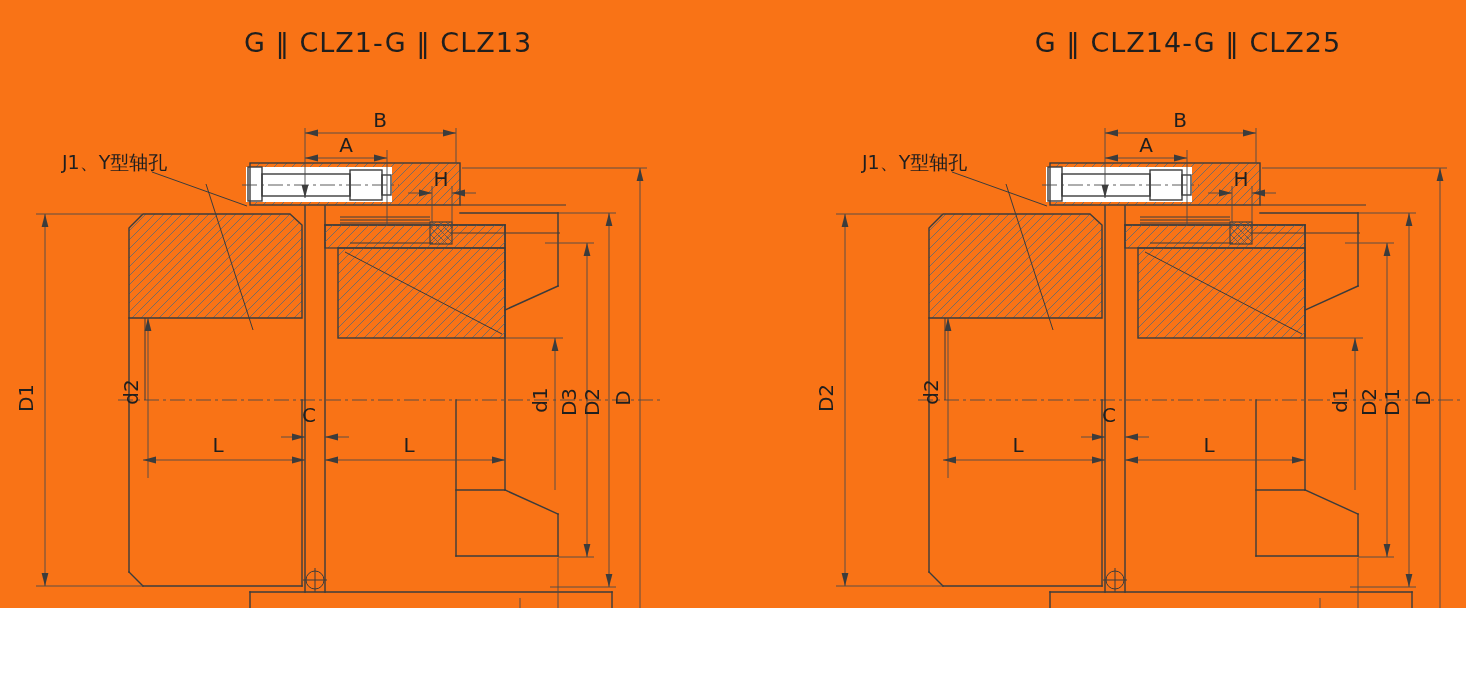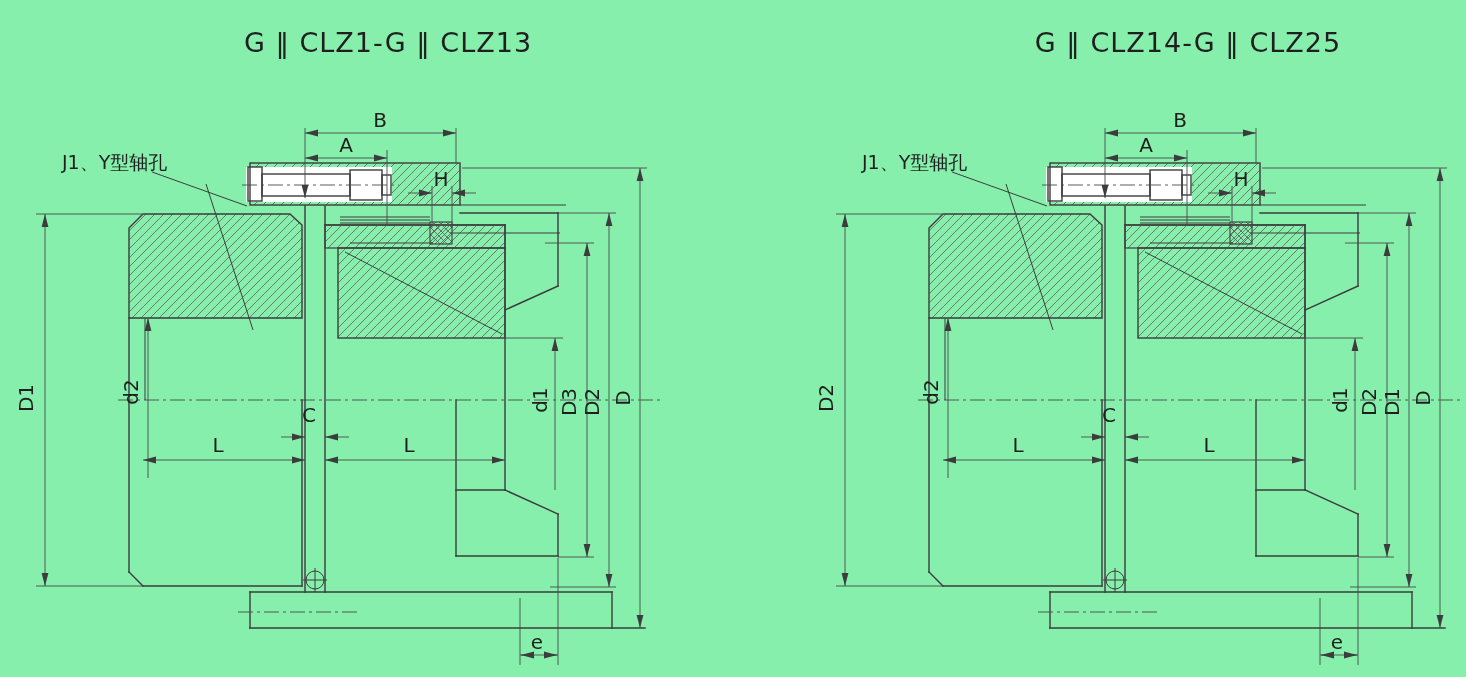--- a/index.html
+++ b/index.html
@@ -1,16 +1,16 @@
 <!DOCTYPE html>
 <html><head>
 <meta charset="utf-8">
 <style>
   html,body{margin:0;padding:0;background:#ffffff;}
-  .canvas{position:relative;width:1466px;height:677px;background:#86efac;overflow:hidden;
+  .canvas{position:relative;width:1466px;height:608px;background:#f97316;overflow:hidden;
           font-family:"DejaVu Sans","Liberation Sans",sans-serif;}
   svg{display:block;}
   .outline{stroke:#3c3c3c;stroke-width:1.4;fill:none;stroke-linecap:square;}
   .thin{stroke:#3c3c3c;stroke-width:1;fill:none;}
   .dim{stroke:#4a4a4a;stroke-width:0.9;fill:none;}
   .cline{stroke:#4a4a4a;stroke-width:0.9;fill:none;stroke-dasharray:15 4 3 4;}
   .dimtext{font-size:20px;fill:#1f1f1f;}
   .titletext{font-size:27px;fill:#1f1f1f;letter-spacing:1px;}
   .notetext{font-size:19px;fill:#1f1f1f;}
   text{font-family:"DejaVu Sans","Liberation Sans",sans-serif;}

